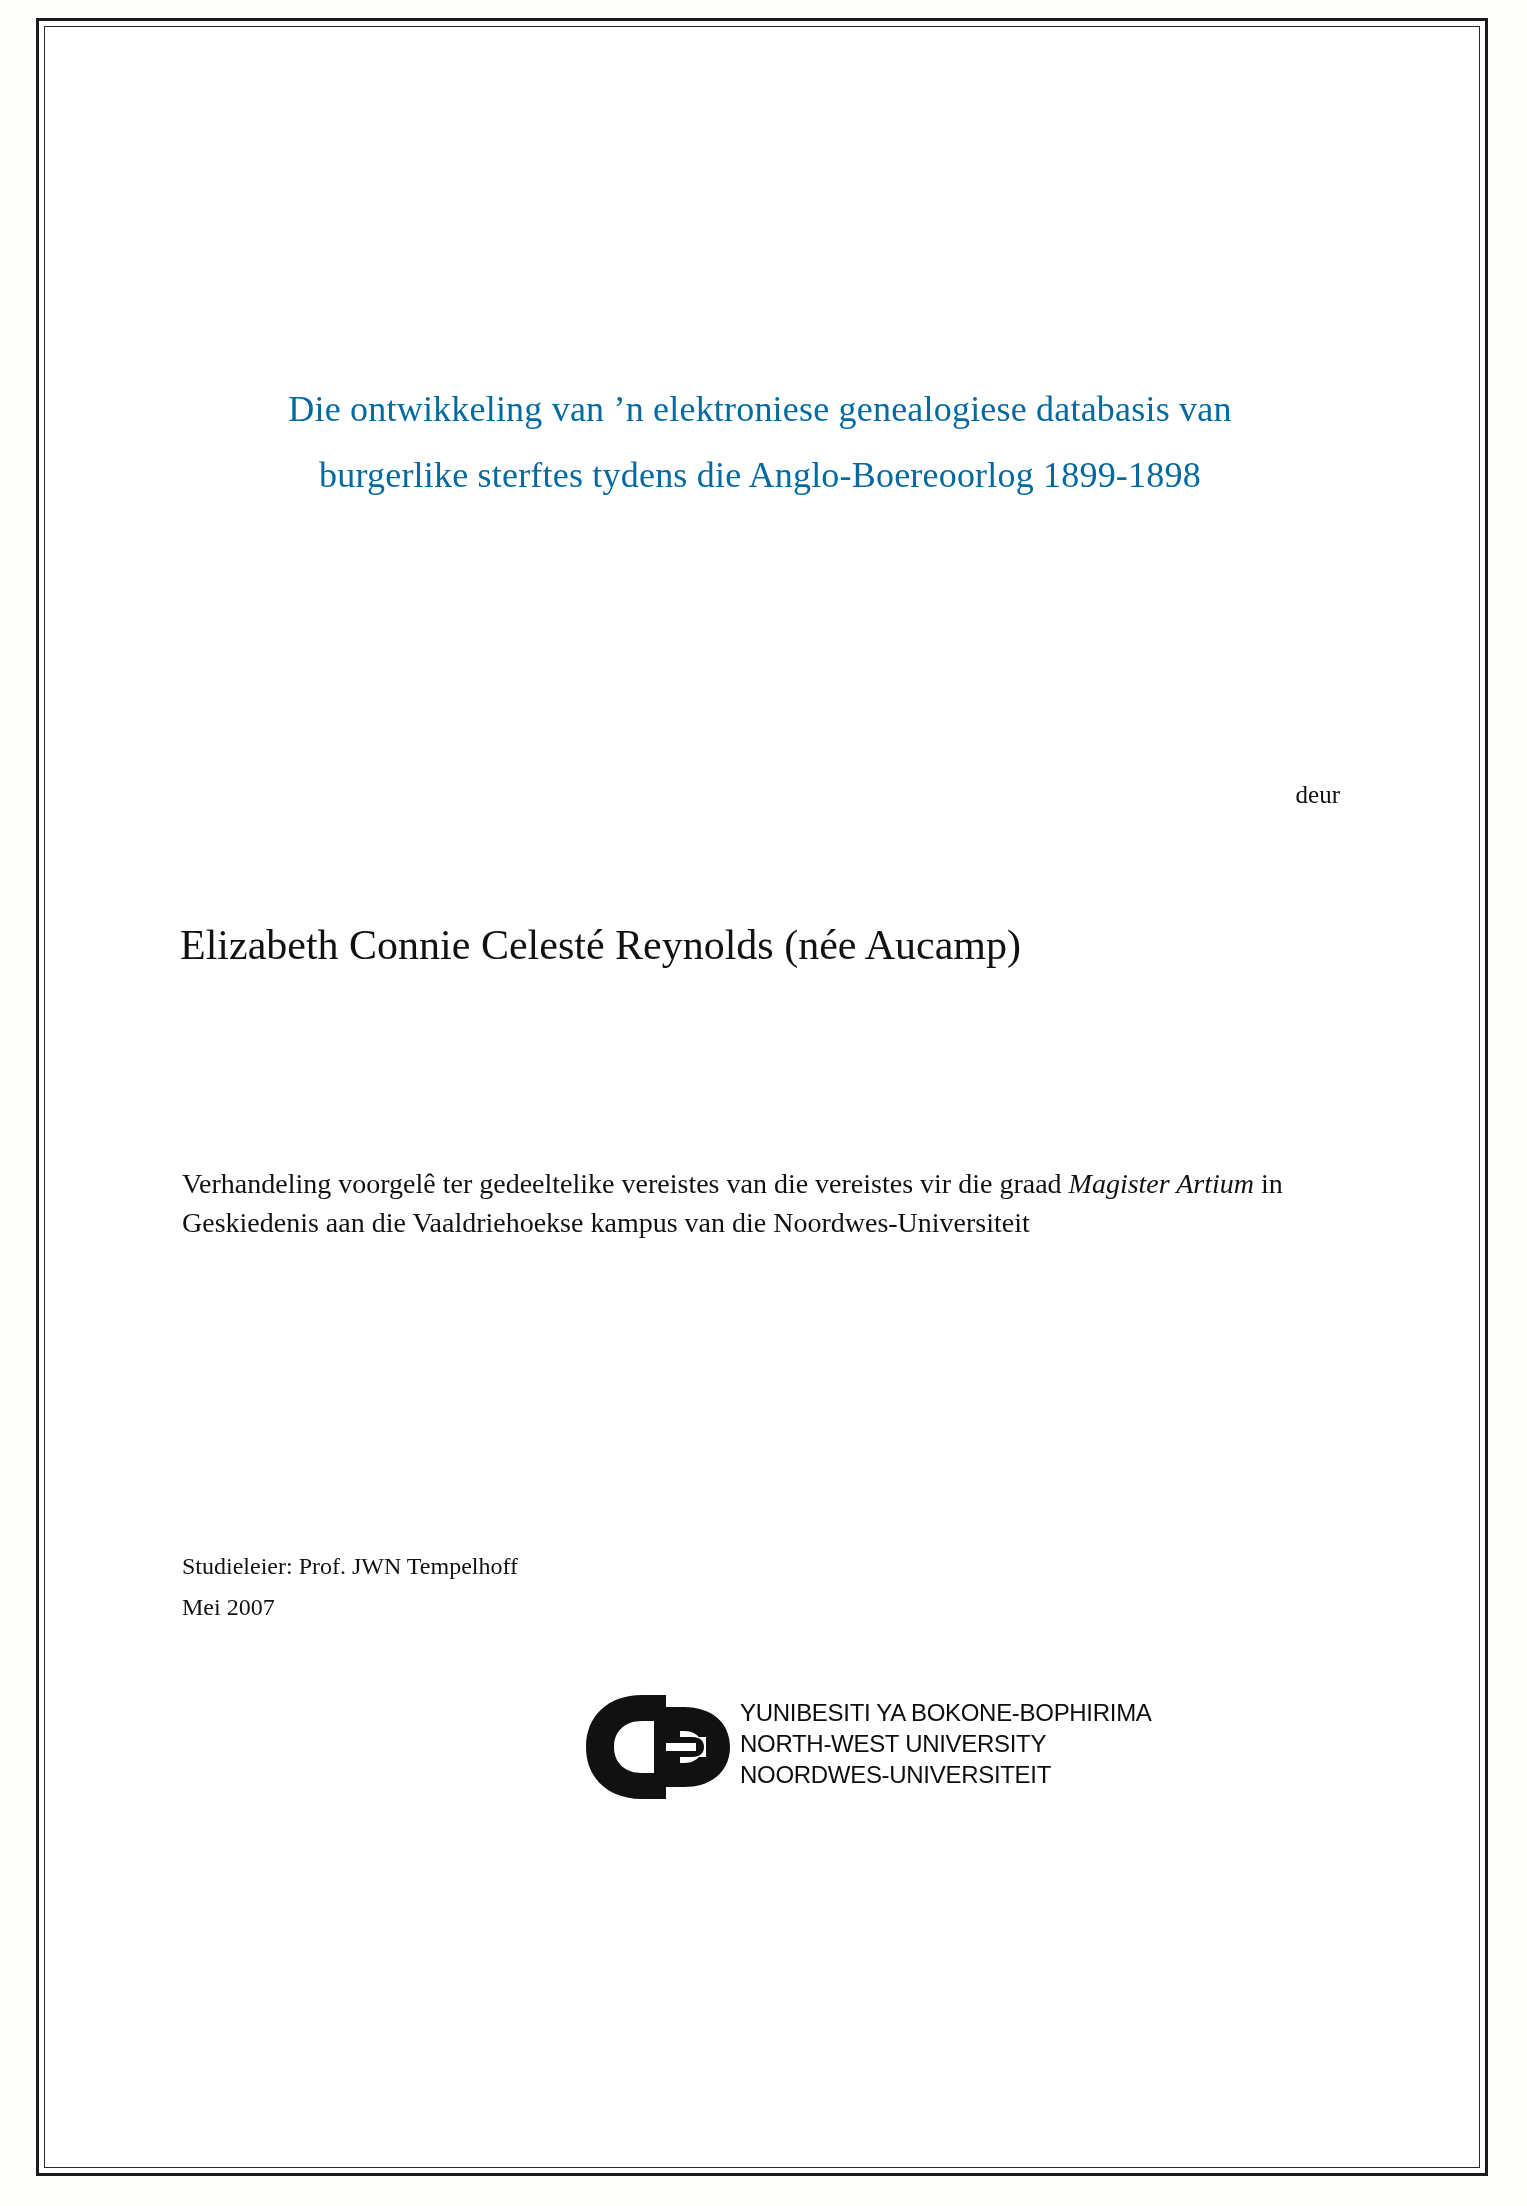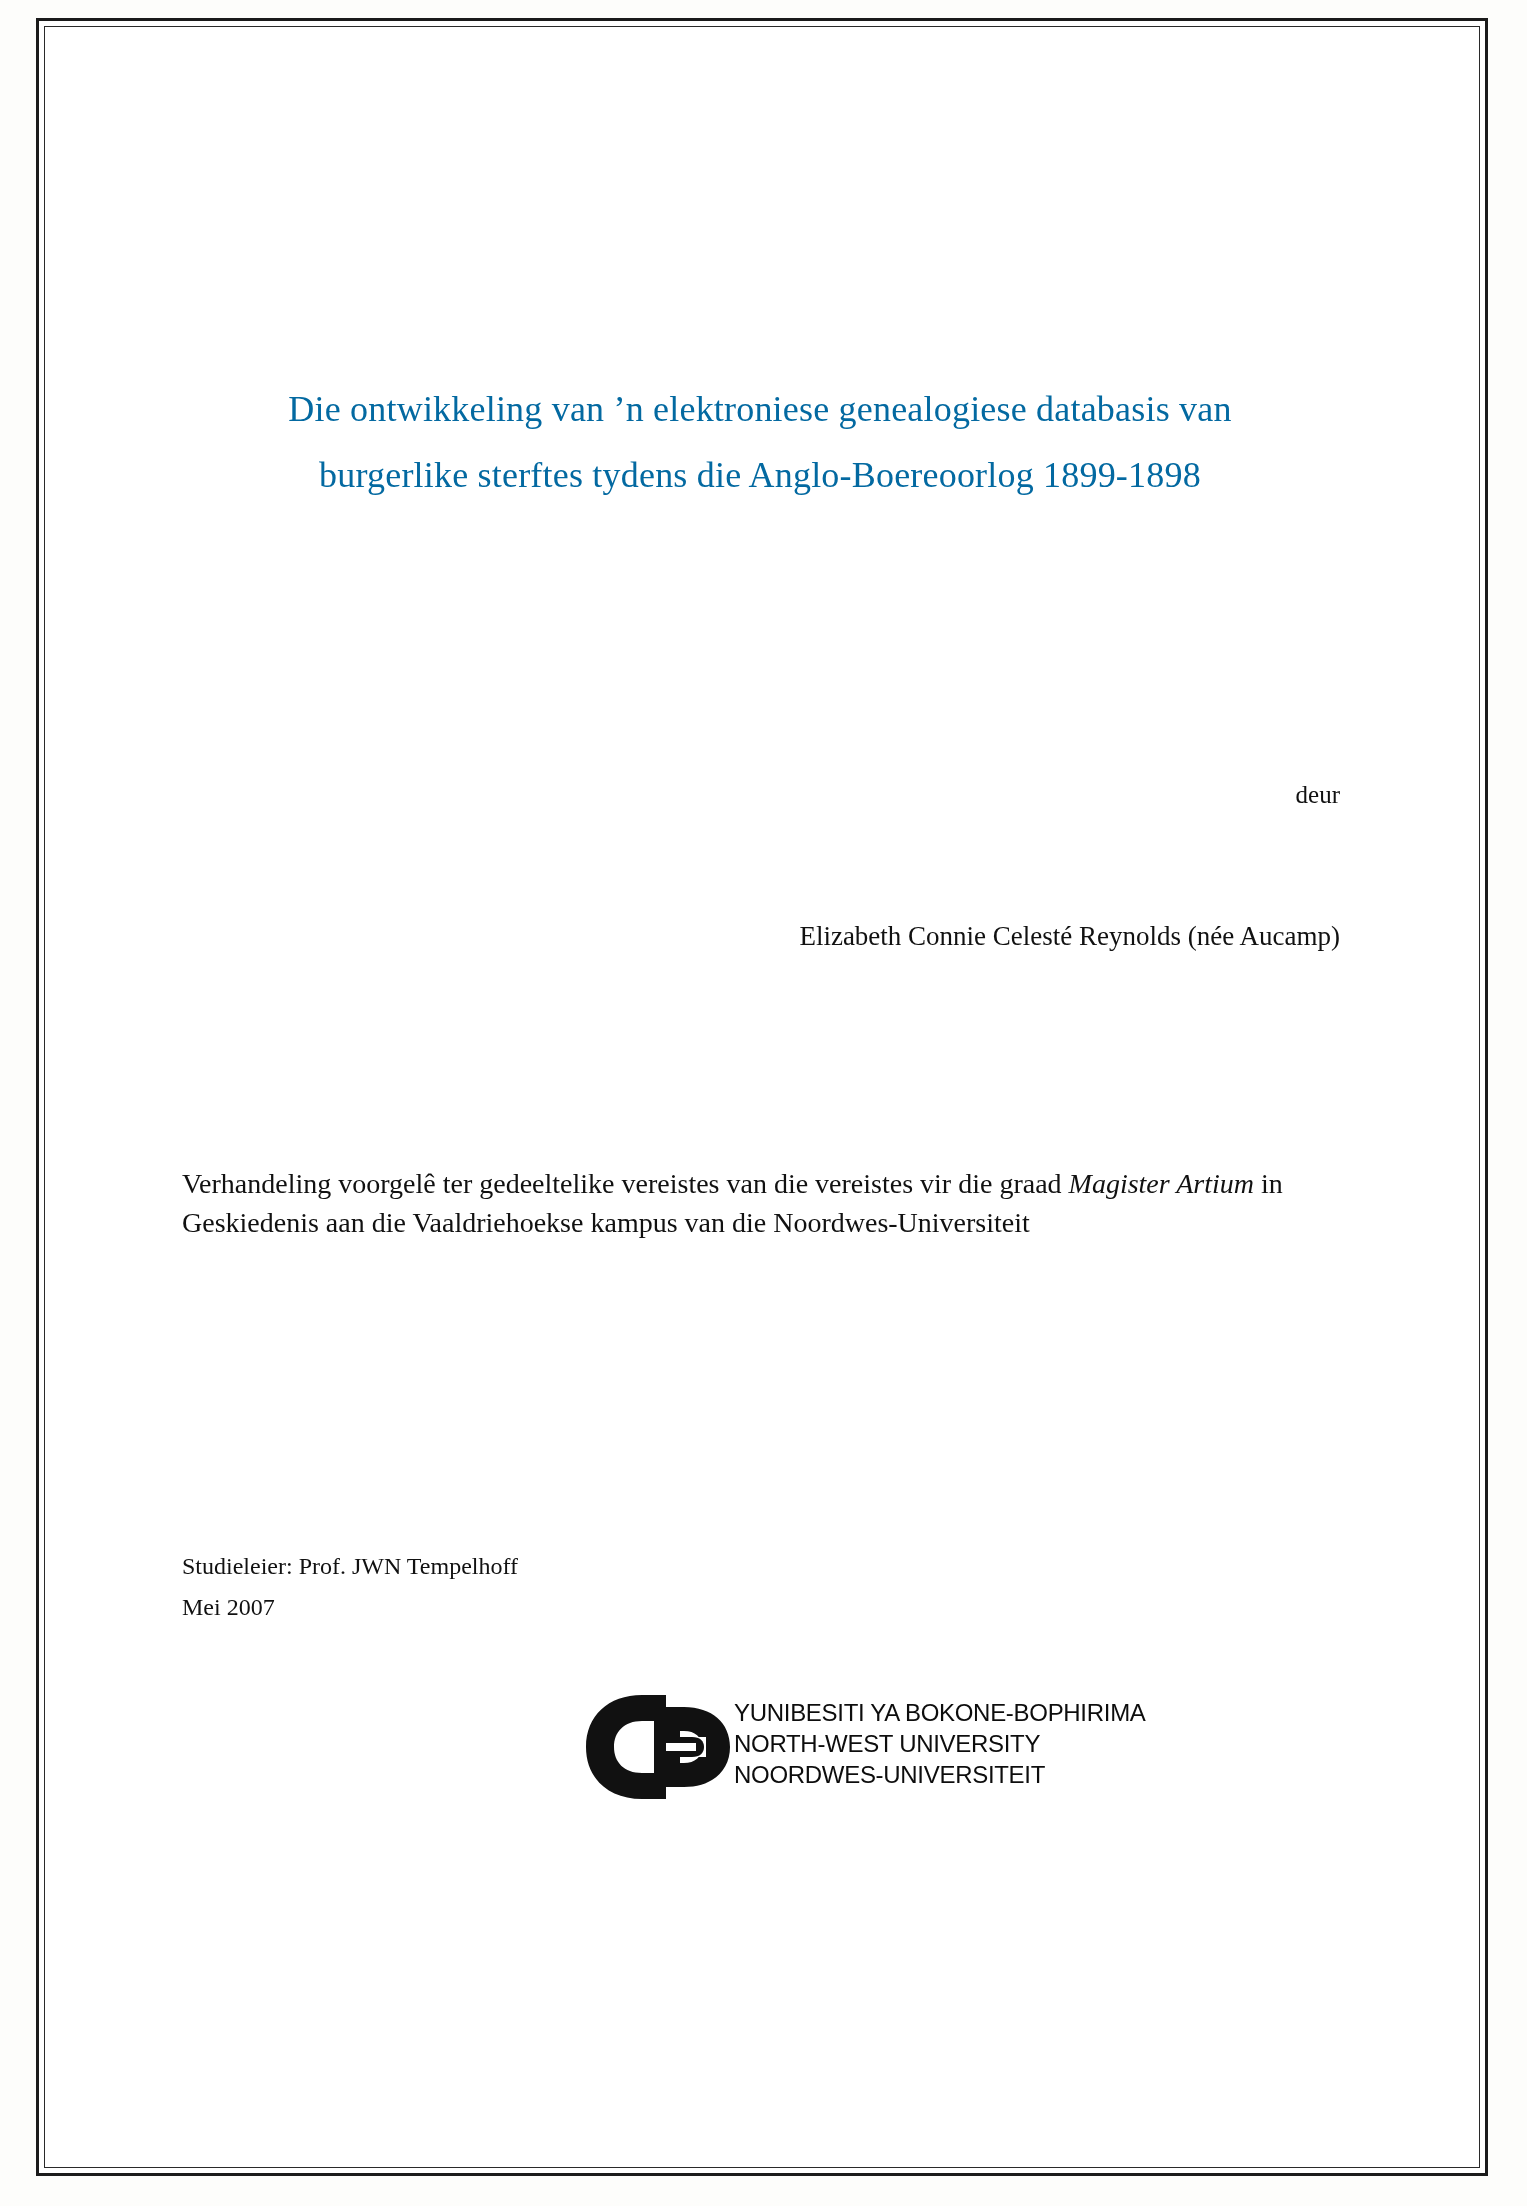--- a/index.html
+++ b/index.html
@@ -78,22 +78,22 @@
     text-align: right;
     font-size: 25px;
     color: #111;
   }
 
   .author {
     position: absolute;
     left: 0;
     top: 895px;
     width: 1160px;
-    text-align: right;
-    font-size: 27px;
+    text-align: left;
+    font-size: 42px;
     color: #111;
   }
 
   .statement {
     position: absolute;
     left: 2px;
     top: 1138px;
     width: 1108px;
     font-size: 28px;
     line-height: 39px;
@@ -127,21 +127,21 @@
   }
   .logo-mark {
     position: absolute;
     left: 0;
     top: 2px;
     width: 160px;
     height: 108px;
   }
   .logo-text {
     position: absolute;
-    left: 154px;
+    left: 160px;
     top: 6px;
     font-family: "Liberation Sans", sans-serif;
     font-size: 24px;
     line-height: 31px;
     letter-spacing: -0.3px;
     color: #0d0d0d;
     white-space: nowrap;
   }
 </style>
 </head>

